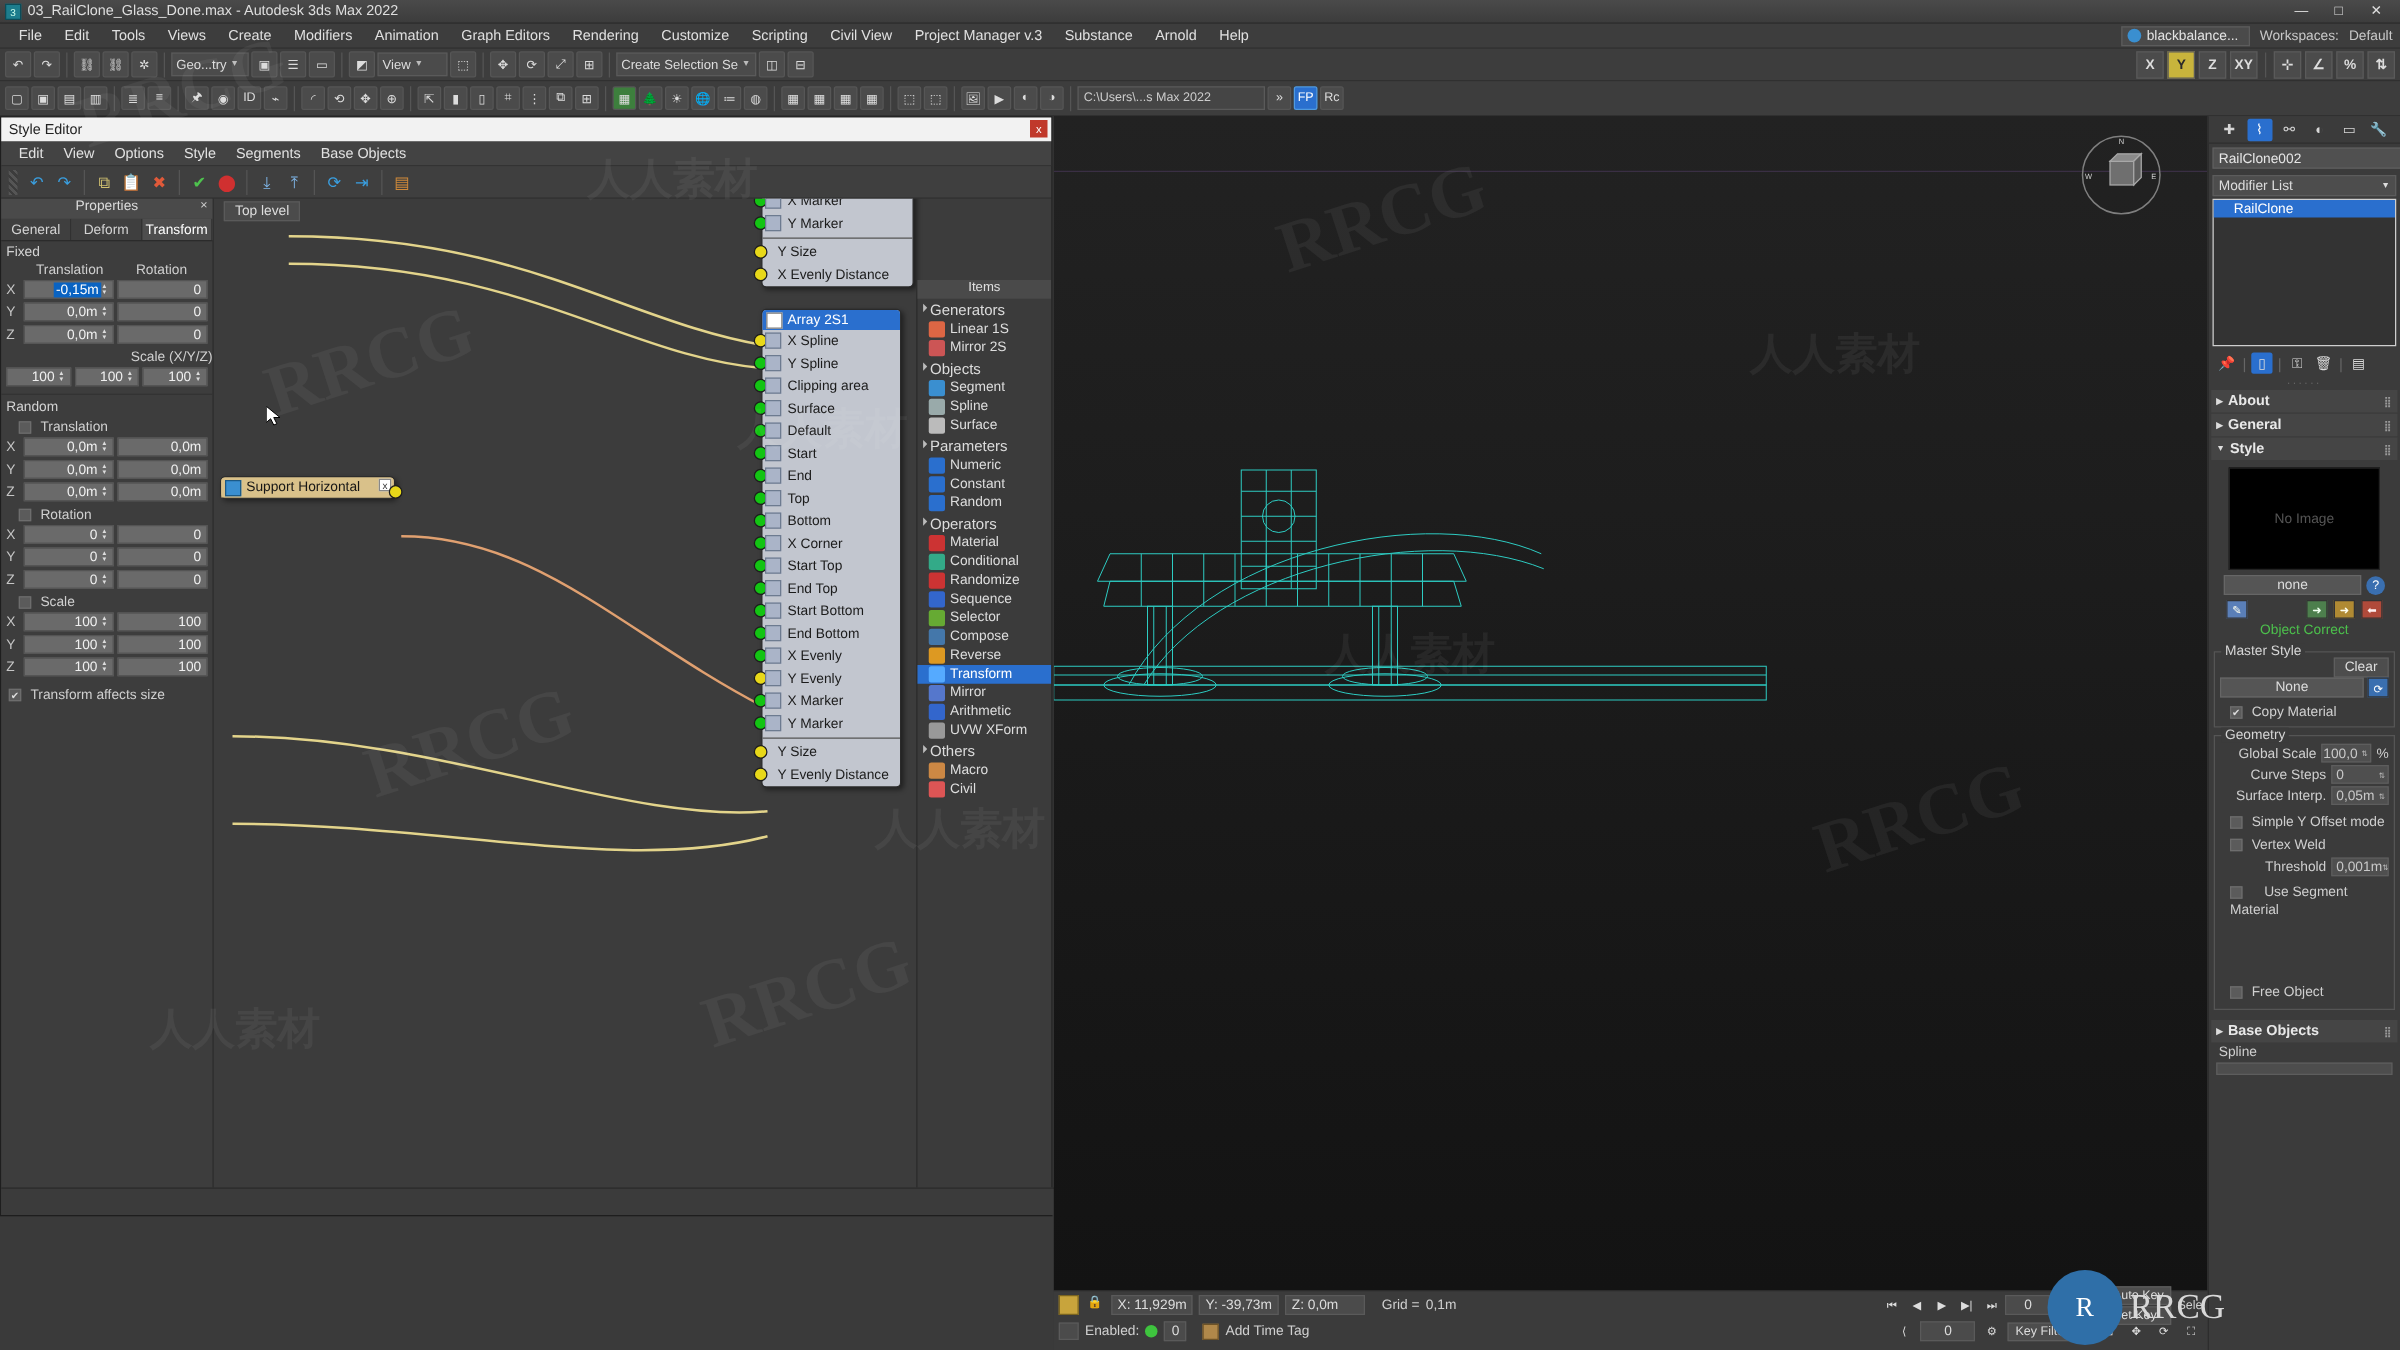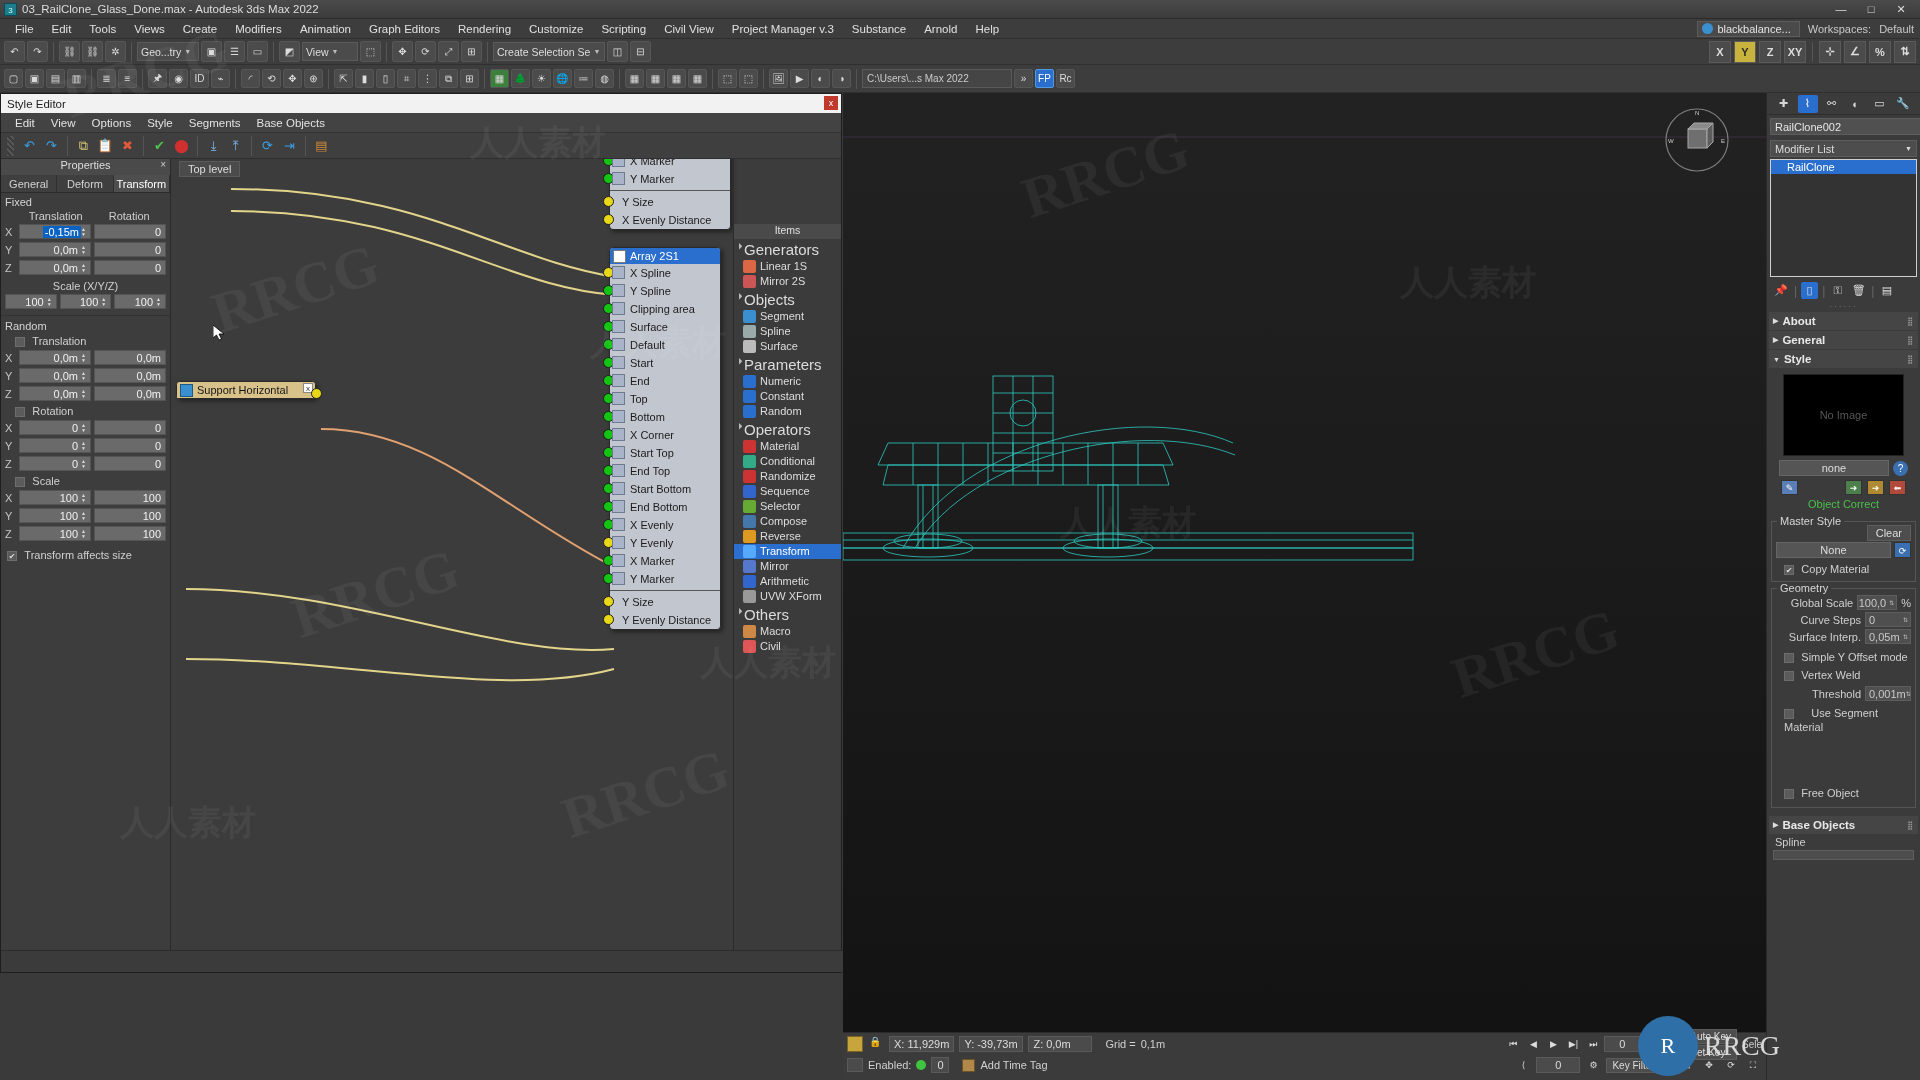--- a/index.html
+++ b/index.html
@@ -71,21 +71,21 @@
   .node .nh .ni { position:absolute; left:3px; top:2px; width:13px;height:13px; background:#fff; border:1px solid #7a7a7a;}
   .node .row { font-size:11px; color:#1b1b1b; padding:1px 3px 1px 20px; position:relative; height:18px; line-height:16px; white-space:nowrap;}
   .node .row .ri { position:absolute; left:2px; top:2px; width:13px;height:13px; background:#aab4c8; border:1px solid #6d7b90;}
   .port { position:absolute; left:-7px; width:11px;height:11px; border-radius:50%; border:1px solid #1d1d1d;}
   .port.g { background:#13c413; }
   .port.y { background:#e8d819; }
   .node .sep { height:1px; background:#555; margin:2px 0; }
 
   .itemspanel { position:absolute; right:0; top:65px; bottom:0; width:108px; background:#3b3b3b; border-left:1px solid #2b2b2b; }
   .itemspanel .ih { height:15px; background:#4a4a4a; text-align:center; font-size:10.5px; color:#e0e0e0;}
-  .ipgrp { font-size:15px; color:#dcdcdc; padding:2px 0 1px 10px; position:relative;}
+  .ipgrp { font-size:12px; color:#dcdcdc; padding:2px 0 1px 10px; position:relative;}
   .ipgrp::before{content:"◢"; position:absolute; left:2px; top:3px; font-size:6px; color:#bbb; transform:rotate(-45deg);}
   .ipitem { font-size:11px; color:#dedede; padding:1px 0 1px 26px; position:relative; height:15px; line-height:13px; white-space:nowrap;}
   .ipitem .ii { position:absolute; left:9px; top:1px; width:13px;height:13px; border-radius:2px;}
   .ipitem.sel { background:#2a6fce; color:#fff; }
   .itemsbar { position:absolute; bottom:0; left:0; right:0; height:20px; background:#3f3f3f; border-top:1px solid #2c2c2c; display:flex; }
   .itemsbar .tab { padding:2px 12px; font-size:11px; color:#ddd; border:1px solid #4d4d4d; background:#464646; margin:1px;}
 
   
   .viewport { position:absolute; left:843px; top:93px; right:154px; bottom:48px; background:#1e1e1e; overflow:hidden; }
   .vcube { position:absolute; right:36px; top:14px; width:66px; height:66px; }
@@ -365,21 +365,21 @@
                 <i>▲</i>
                 <i>▼</i>
               </span>
             </span>
           <span class="spin" style="flex:1">
               <span class="v">0</span>
             </span>
         </div>
       </div>
 
-      <div style="text-align:center; font-size:11px; color:#d0d0d0; padding:2px 0;">Scale (X/Y/Z)</div>
+      <div style="text-align:right; font-size:11px; color:#d0d0d0; padding:2px 0;">Scale (X/Y/Z)</div>
       <div style="display:flex; gap:3px; padding:0 4px;">
         <span class="spin" style="flex:1">
             <span class="v">100</span>
             <span class="ud">
               <i>▲</i>
               <i>▼</i>
             </span>
           </span>
         <span class="spin" style="flex:1">
             <span class="v">100</span>

